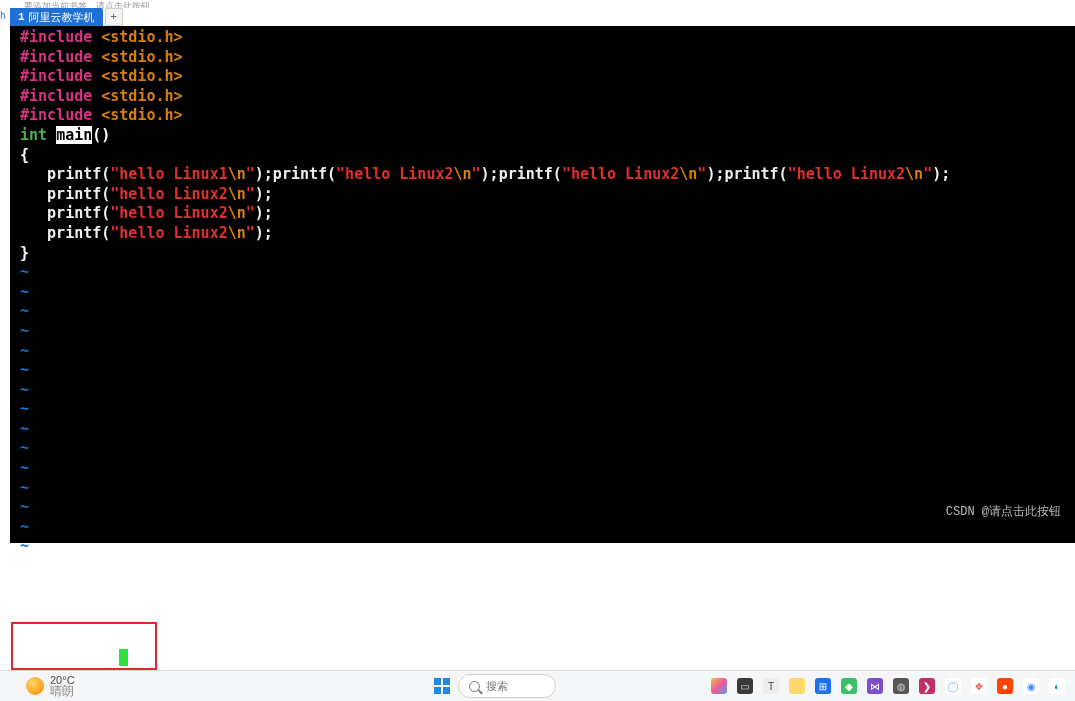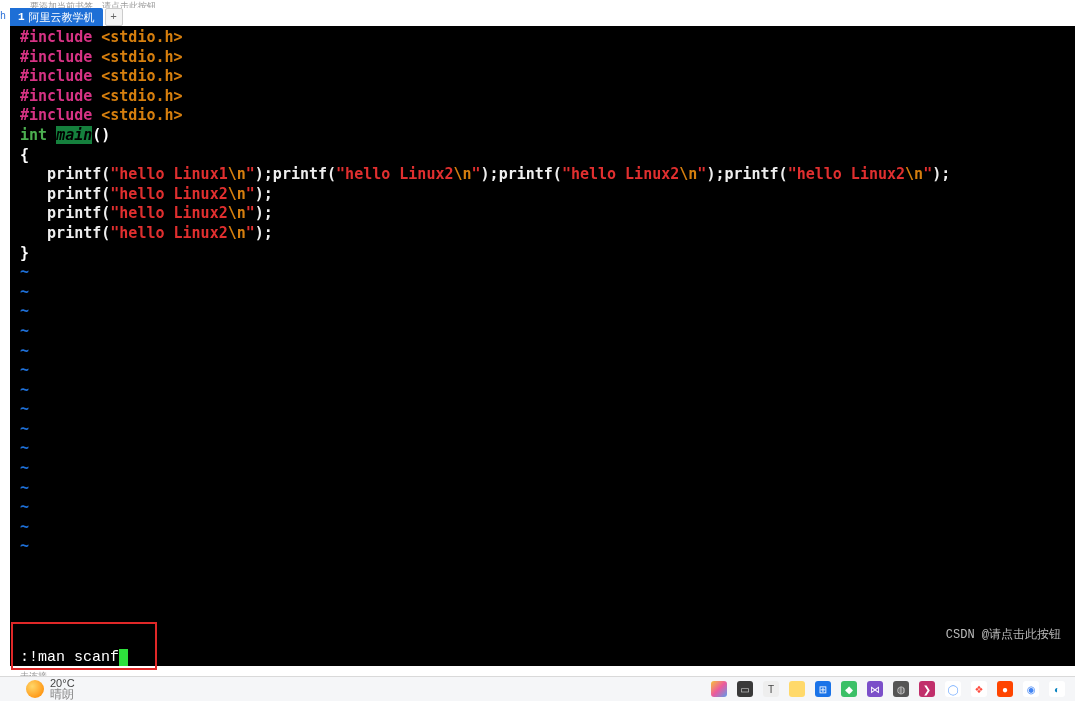--- a/index.html
+++ b/index.html
@@ -1,46 +1,46 @@
 <!DOCTYPE html>
 <html><head>
 <meta charset="utf-8">
 <style>
   * { margin:0; padding:0; box-sizing:border-box; }
   html,body { width:1075px; height:701px; font-family:"Consolas","Courier New",monospace; overflow:hidden; background:#fff; }
   .page { position:relative; width:1075px; height:701px; }
-  .top-strip { height:8px; background:#fff; font-size:9px; color:#999; padding-left:30px; white-space:nowrap; overflow:hidden;}
+  .top-strip { height:8px; background:#fff; font-size:9px; color:#999; padding-left:24px; white-space:nowrap; overflow:hidden;}
   .tabbar { height:18px; background:#fff; display:flex; align-items:stretch; font-size:11px; }
   .left-gutter { width:10px; background:#fff; color:#2a6fd6; font-size:10px; line-height:10px; }
   .tabbar .left-gutter { display:flex; align-items:center; }
   .tab { display:flex; align-items:center; background:#1e6fd6; color:#fff; padding:0 8px; border-top-right-radius:2px; }
   .tab-index { margin-right:4px; font-weight:bold; }
   .new-tab { width:18px; display:flex; align-items:center; justify-content:center; color:#666; border:1px solid #ccc; border-radius:2px; margin-left:2px; background:#f4f4f4; }
-  .editor-wrap { display:flex; height:640px; }
+  .editor-wrap { display:flex; height:517px; }
   .editor { flex:1; background:#000; color:#eee; font-size:15px; line-height:19.6px; padding:2px 0 0 10px; position:relative; }
   .line { white-space:pre; font-family:"Consolas","DejaVu Sans Mono",monospace; font-weight:bold; }
   .kw-pre { color:#d63384; }
   .hdr { color:#d67f0e; }
   .kw-type { color:#4caf50; }
-  .fn-hl { background:#15803d; color:#000;font-style:italic; }
+  .fn-hl { background:#ffffff; color:#000; }
   .brace { color:#fff; }
   .call { color:#eee; }
   .str { color:#e02f2f; }
   .esc { color:#d67f0e; }
   .kw-ret { color:#e0c341; }
   .num { color:#d63384; }
   .tilde { color:#1e6fd6; }
   .cmd-box { position:absolute; left:1px; top:596px; width:146px; height:48px; border:2px solid #e02828; pointer-events:none; }
   .cmdline { position:absolute; left:10px; top:622px; white-space:pre; color:#fff; font-weight:normal;}
   .cursor { display:inline-block; width:9px; height:17px; background:#2ee03c; vertical-align:text-bottom; }
   .small-status { position:absolute; left:10px; top:642px; font-size:9px; color:#999; }
   .watermark { position:absolute; right:14px; bottom:20px; color:#bbb; font-size:12px; pointer-events:none; }
   .wm-big { position:absolute; right:220px; top:60px; color:#1a1a1a; font-size:28px; transform:rotate(-18deg); pointer-events:none; opacity:.35;}
   
-  .taskbar { position:absolute; left:0; bottom:0; height:25px; width:1075px; background:#f5f6f8; border-top:1px solid #d9d9d9; display:flex; align-items:center; font-family:"Segoe UI",sans-serif; font-size:11px; }
+  .taskbar { position:absolute; left:0; bottom:0; height:31px; width:1075px; background:#f5f6f8; border-top:1px solid #d9d9d9; display:flex; align-items:center; font-family:"Segoe UI",sans-serif; font-size:11px; }
   .weather { display:flex; align-items:center; gap:6px; padding-left:26px; color:#444; }
   .sun { width:18px; height:18px; border-radius:50%; background:radial-gradient(circle at 35% 35%, #ffd769 0%, #ff9b1a 70%); }
   .weather-text { display:flex; flex-direction:column; line-height:11px; }
   .task-center { position:absolute; left:430px; display:flex; align-items:center; gap:4px; }
   .tb-icon { width:24px; height:24px; border-radius:4px; display:flex; align-items:center; justify-content:center; font-size:13px; color:#555; }
   .win-icon svg { width:16px; height:16px; }
   .search-box { display:flex; align-items:center; gap:6px; background:#fff; border:1px solid #d0d0d0; border-radius:14px; height:24px; padding:0 10px; width:98px; color:#777; font-size:11px;}
   .mag { width:11px; height:11px; border:1.5px solid #777; border-radius:50%; position:relative; }
   .mag::after { content:""; position:absolute; width:5px; height:1.5px; background:#777; bottom:-2px; right:-4px; transform:rotate(45deg); }
   .task-right { position:absolute; right:6px; display:flex; gap:2px; align-items:center; }
@@ -111,20 +111,34 @@
 
   <div class="taskbar">
     <div class="weather">
       <div class="sun"></div>
       <div class="weather-text">
         <span>20°C</span>
         <span style="color:#888;font-size:12px;">晴朗</span>
       </div>
     </div>
 
+    <div class="task-center">
+      <div class="tb-icon win-icon">
+        <svg viewBox="0 0 16 16">
+            <rect x="0" y="0" width="7" height="7" fill="#1e88e5"></rect>
+            <rect x="9" y="0" width="7" height="7" fill="#1e88e5"></rect>
+            <rect x="0" y="9" width="7" height="7" fill="#1e88e5"></rect>
+            <rect x="9" y="9" width="7" height="7" fill="#1e88e5"></rect>
+          </svg>
+      </div>
+      <div class="search-box">
+        <span class="mag"></span>
+        <span>搜索</span>
+      </div>
+    </div>
 
     <div class="task-right" id="tray">
         <div class="tray">
           <div class="sq" style="background: linear-gradient(135deg, rgb(247, 193, 59), rgb(236, 90, 157), rgb(90, 157, 236)); color: rgb(255, 255, 255); display: flex; align-items: center; justify-content: center; font-size: 10px;"></div>
         </div>
         <div class="tray">
           <div class="sq" style="background: rgb(58, 58, 58); color: rgb(221, 221, 221); display: flex; align-items: center; justify-content: center; font-size: 10px;">▭</div>
         </div>
         <div class="tray">
           <div class="sq" style="background: rgb(238, 238, 238); color: rgb(68, 68, 68); display: flex; align-items: center; justify-content: center; font-size: 10px;">T</div>

